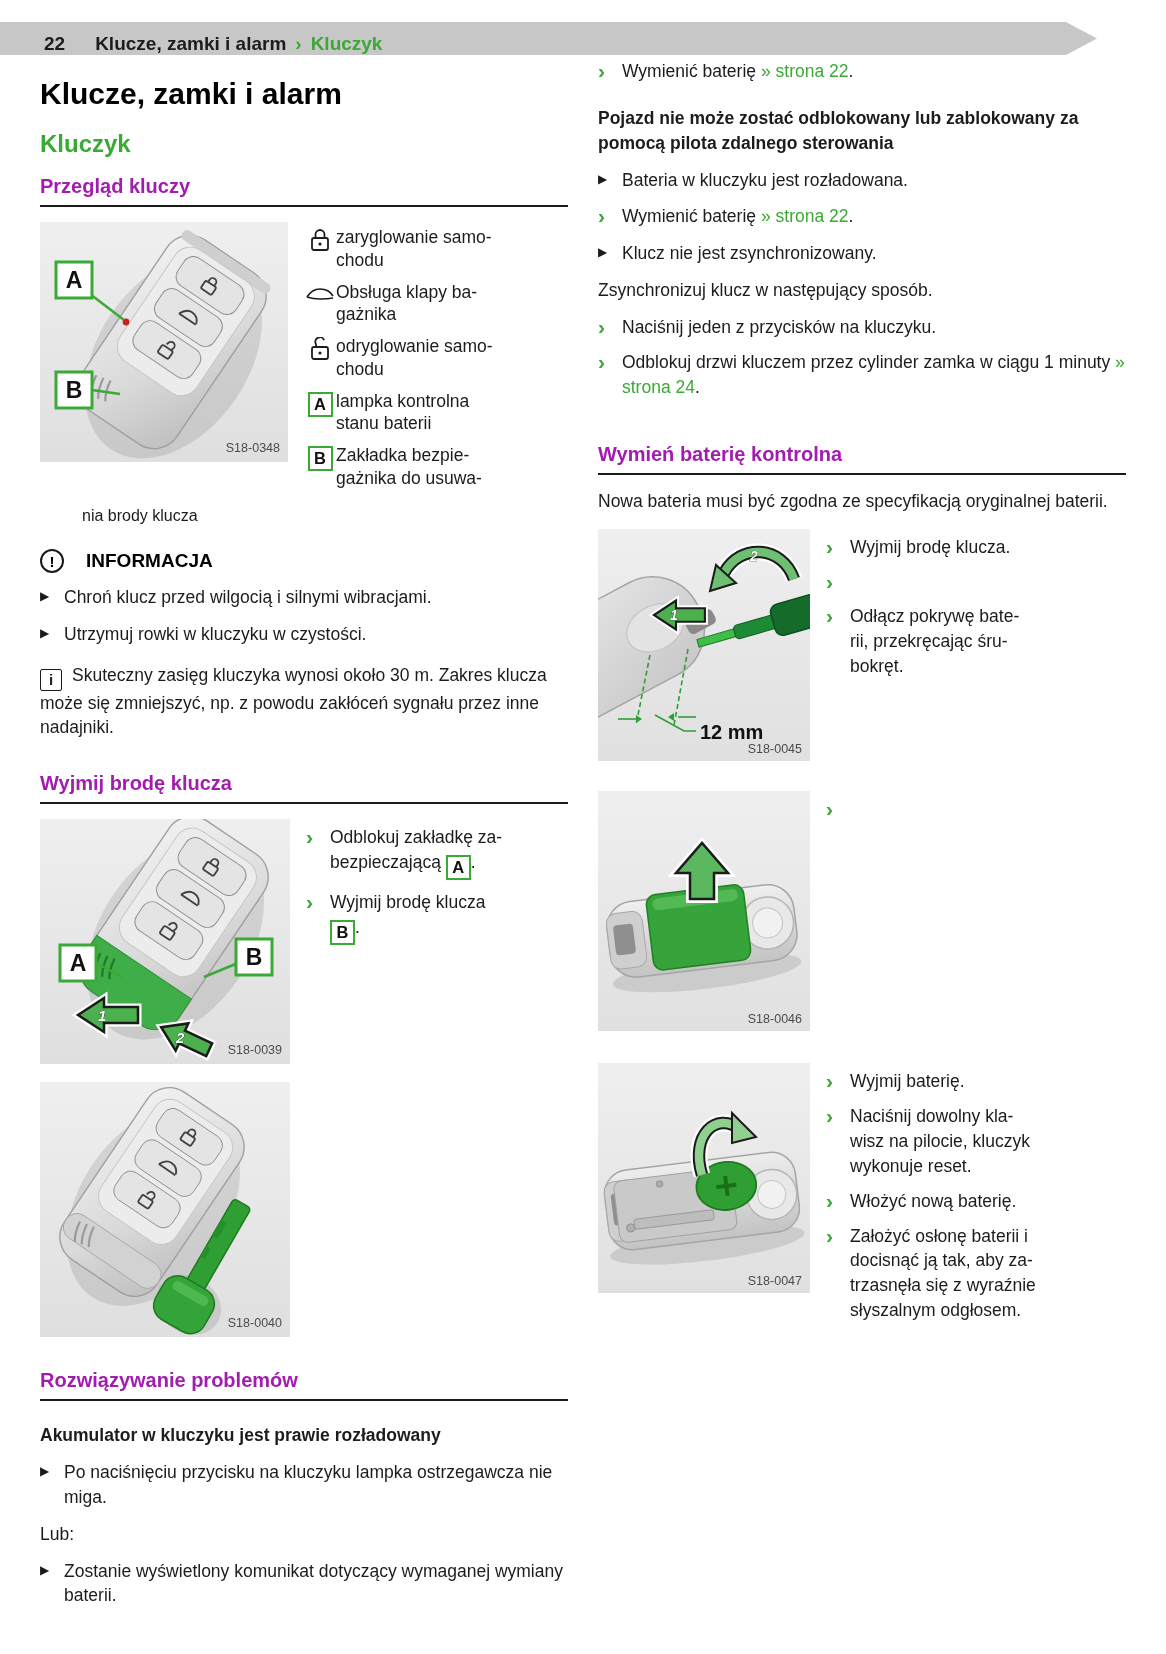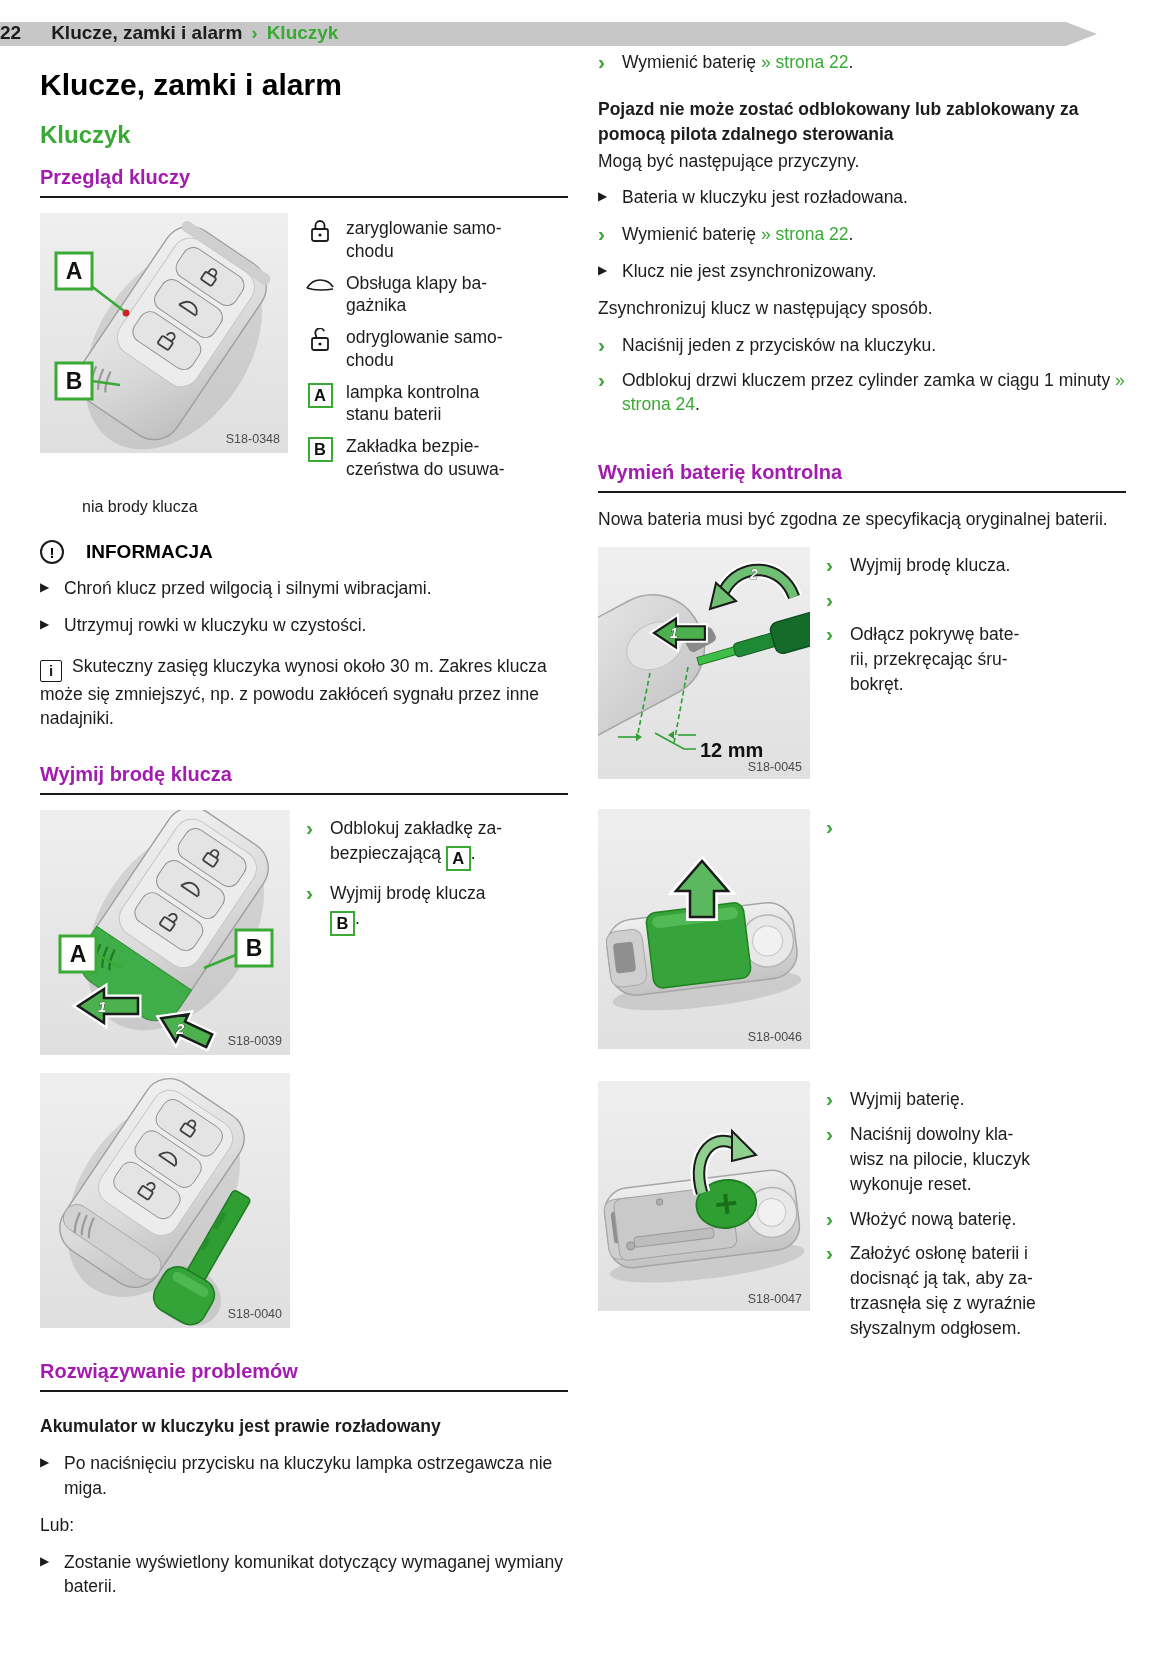--- a/index.html
+++ b/index.html
@@ -2,23 +2,23 @@
 <html><head>
 <meta charset="utf-8">
 <style>
   html,body{margin:0;padding:0;}
   body{
     width:1166px;height:1654px;overflow:hidden;background:#fff;
     font-family:"Liberation Sans",sans-serif;color:#1c1c1c;
     -webkit-font-smoothing:antialiased;
   }
   .banner{
-    margin-top:22px;height:24px;width:1097px;background:#c7c7c7;
+    margin-top:22px;height:33px;width:1097px;background:#c7c7c7;
     clip-path:polygon(0 0,1066px 0,1097px 50%,1066px 100%,0 100%);
-    display:flex;align-items:flex-start;box-sizing:border-box;
+    display:flex;align-items:flex-end;box-sizing:border-box;padding-left:44px;
     font-size:19px;font-weight:bold;
   }
   .banner .pgnum{margin-right:30px;}
   .banner .crumb{color:#1c1c1c;}
   .banner .sep{color:#3aa935;margin:0 9px;}
   .banner .active{color:#3aa935;}
   .content{display:grid;grid-template-columns:1fr 1fr;column-gap:30px;padding:0 40px;}
   h1{font-size:30px;line-height:1.1;margin:22px 0 0;color:#000;}
   h2{font-size:24px;margin:20px 0 0;color:#3aa935;}
   h3{font-size:20px;margin:32px 0 0;padding-bottom:7px;border-bottom:2px solid #1a1a1a;color:#a21caf;}
@@ -37,21 +37,21 @@
   .pre{white-space:pre-line;}
   .kbox{
     display:inline-flex;justify-content:center;align-items:center;
     width:25px;height:25px;border:2.5px solid #3aa935;background:#fff;
     font-weight:bold;font-size:16.5px;color:#111;box-sizing:border-box;
     vertical-align:-5px;
   }
   .tri-item{display:flex;margin-top:12px;}
   .tri{width:24px;flex:none;font-size:12px;line-height:1.9;color:#1a1a1a;}
   .legend{padding-top:4px;}
-  .legend-item{display:flex;gap:10px;margin-bottom:9px;}
+  .legend-item{display:flex;gap:0;margin-bottom:9px;}
   .legend-icon{width:32px;flex:none;display:flex;justify-content:center;padding-top:2px;}
   .legend-text{font-size:17.5px;line-height:1.3;white-space:pre-line;}
   .legend-cont{margin:6px 0 0 42px;font-size:16px;}
   .inf-head{display:flex;align-items:center;gap:22px;margin-top:22px;font-size:19px;font-weight:bold;color:#000;}
   .warn-icon{
     width:24px;height:24px;border:2px solid #1a1a1a;border-radius:50%;
     display:inline-flex;justify-content:center;align-items:center;
     font-size:15px;font-weight:bold;box-sizing:border-box;
   }
   .warn-icon::before{content:"!";}
@@ -178,21 +178,21 @@
               <span class="kbox">A</span>
             </span>
         <span class="legend-text">lampka kontrolna
 stanu baterii</span>
       </div>
       <div class="legend-item">
         <span class="legend-icon">
               <span class="kbox">B</span>
             </span>
         <span class="legend-text">Zakładka bezpie-
-czeństwa do usuwa-</span>
+gażnika do usuwa-</span>
       </div>
     </div>
   </div>
   <div class="legend-cont txt">nia brody klucza</div>
 
   <div class="inf-head">
     <span class="warn-icon"></span>
     <span>INFORMACJA</span>
   </div>
   <div class="tri-item">
@@ -361,21 +361,20 @@
   </div>
 </div>
 
 <div class="col-right">
   <div class="chev-item rc-top">
     <span class="chev">›</span>
     <span class="step-text"><span>Wymienić baterię </span><a class="xref">» strona 22</a><span>.</span></span>
   </div>
 
   <p class="bold-head">Pojazd nie może zostać odblokowany lub zablokowany za pomocą pilota zdalnego sterowania</p>
-  <p class="plain" style="margin-top:2px;">Mogą być następujące przyczyny.</p>
 
   <div class="tri-item">
     <span class="tri">▶</span>
     <span class="txt">Bateria w kluczyku jest rozładowana.</span>
   </div>
   <div class="chev-item" style="margin-top:12px;">
     <span class="chev">›</span>
     <span class="step-text"><span>Wymienić baterię </span><a class="xref">» strona 22</a><span>.</span></span>
   </div>
   <div class="tri-item">

